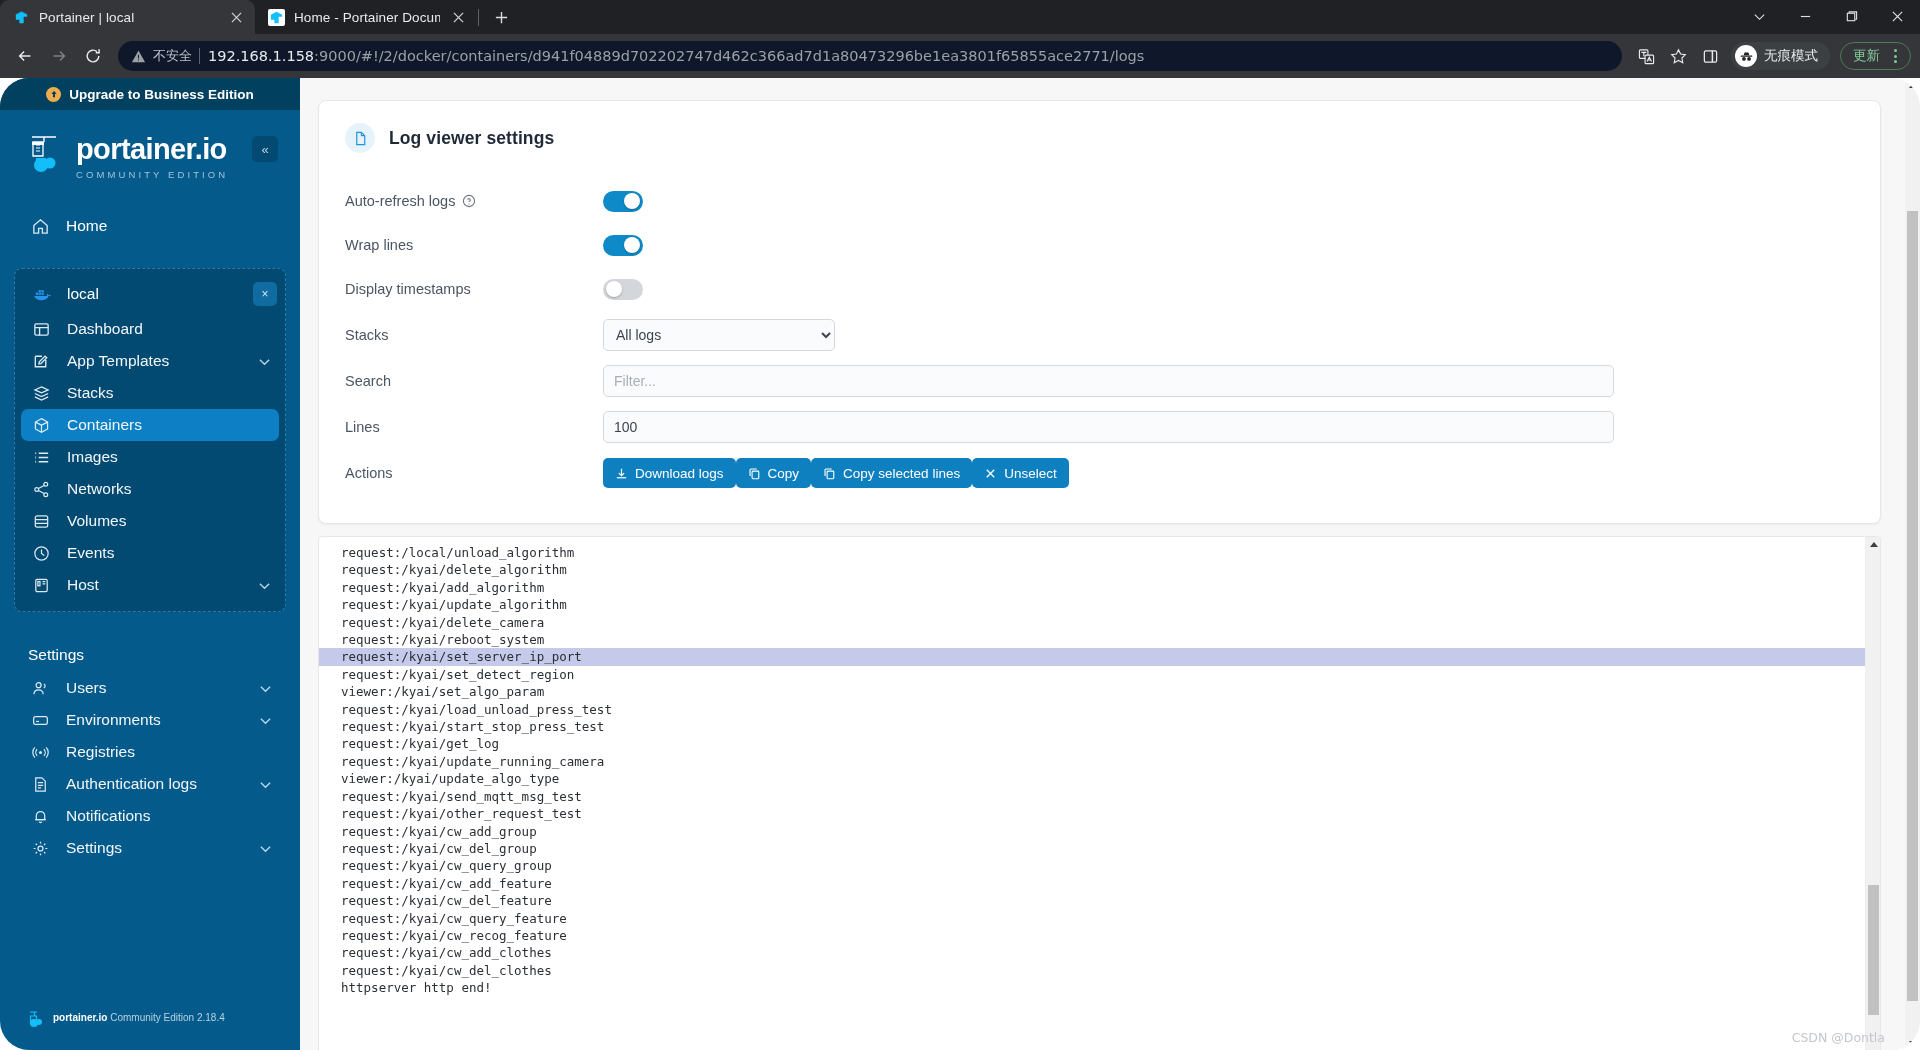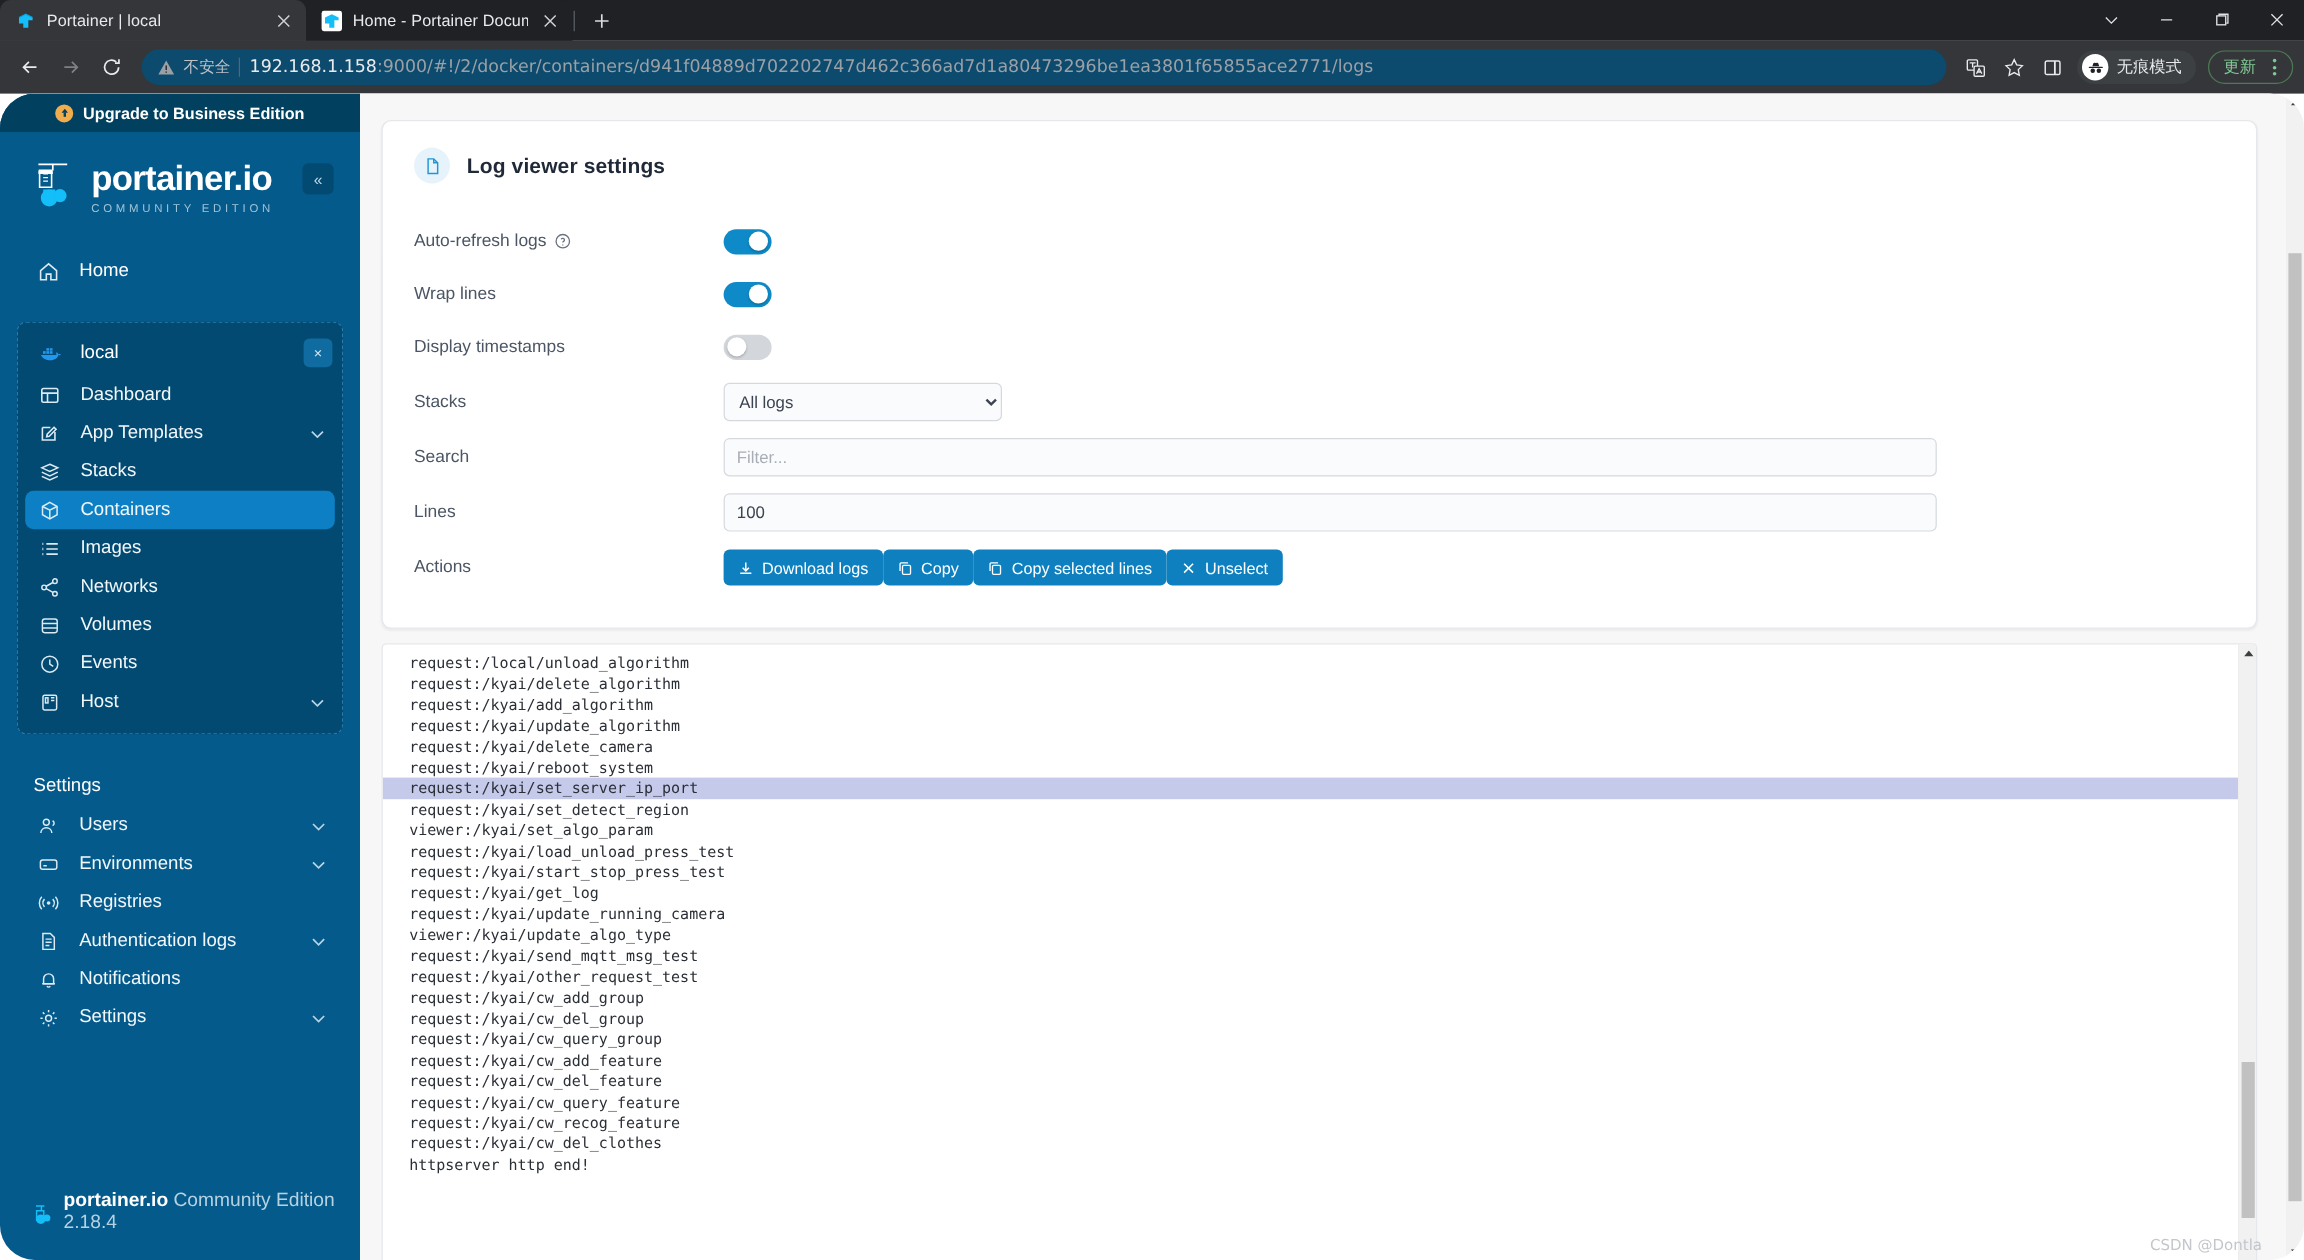--- a/index.html
+++ b/index.html
@@ -90,21 +90,21 @@
   .nav-btn {
     width: 32px; height: 32px; border-radius: 50%;
     display: flex; align-items: center; justify-content: center;
     color: #e8eaed; flex: none;
   }
   .nav-btn svg { width: 18px; height: 18px; }
   .nav-btn.disabled { color: #7e8083; }
   .omnibox {
     flex: 1;
     height: 30px;
-    background: #0c4a6e;
+    background: #0f172a;
     border-radius: 16px;
     display: flex;
     align-items: center;
     padding: 0 12px 0 13px;
     margin: 0 7px;
     gap: 7px;
     overflow: hidden;
   }
   .omni-warn-icon { color: #9aa0a6; display: flex; flex: none; }
   .omni-warn-icon svg { width: 15px; height: 15px; }
@@ -272,21 +272,21 @@
     color: #ffffff;
   }
   .settings-list { padding: 0 14px; }
   .settings-list .nav-item { padding-left: 17px; }
   .sidebar-footer {
     margin-top: auto;
     padding: 0 0 22px 28px;
     display: flex; align-items: center; gap: 8px;
   }
   .footer-logo { width: 17px; height: 21px; flex: none; }
-  .footer-txt { font-size: 16px; }
+  .footer-txt { font-size: 10px; }
   .footer-txt b { font-weight: bold; }
   .footer-txt span { color: #b5d2e2; }
 
   
   .main {
     flex: 1;
     min-width: 0;
     position: relative;
     overflow: hidden;
     background: #f7f7f7;
@@ -969,20 +969,21 @@
             <div class="log-line">viewer:/kyai/update_algo_type</div>
             <div class="log-line">request:/kyai/send_mqtt_msg_test</div>
             <div class="log-line">request:/kyai/other_request_test</div>
             <div class="log-line">request:/kyai/cw_add_group</div>
             <div class="log-line">request:/kyai/cw_del_group</div>
             <div class="log-line">request:/kyai/cw_query_group</div>
             <div class="log-line">request:/kyai/cw_add_feature</div>
             <div class="log-line">request:/kyai/cw_del_feature</div>
             <div class="log-line">request:/kyai/cw_query_feature</div>
             <div class="log-line">request:/kyai/cw_recog_feature</div>
+            <div class="log-line">request:/kyai/cw_add_clothes</div>
             <div class="log-line">request:/kyai/cw_del_clothes</div>
             <div class="log-line">httpserver http end!</div>
           </div>
           <div class="inner-sb">
             <div class="sb-arrow">
               <svg viewBox="0 0 8 5" fill="currentColor">
                   <path d="M4 0l4 5H0z"></path>
                 </svg>
             </div>
             <div class="inner-thumb" style="top:348px;height:130px;"></div>

